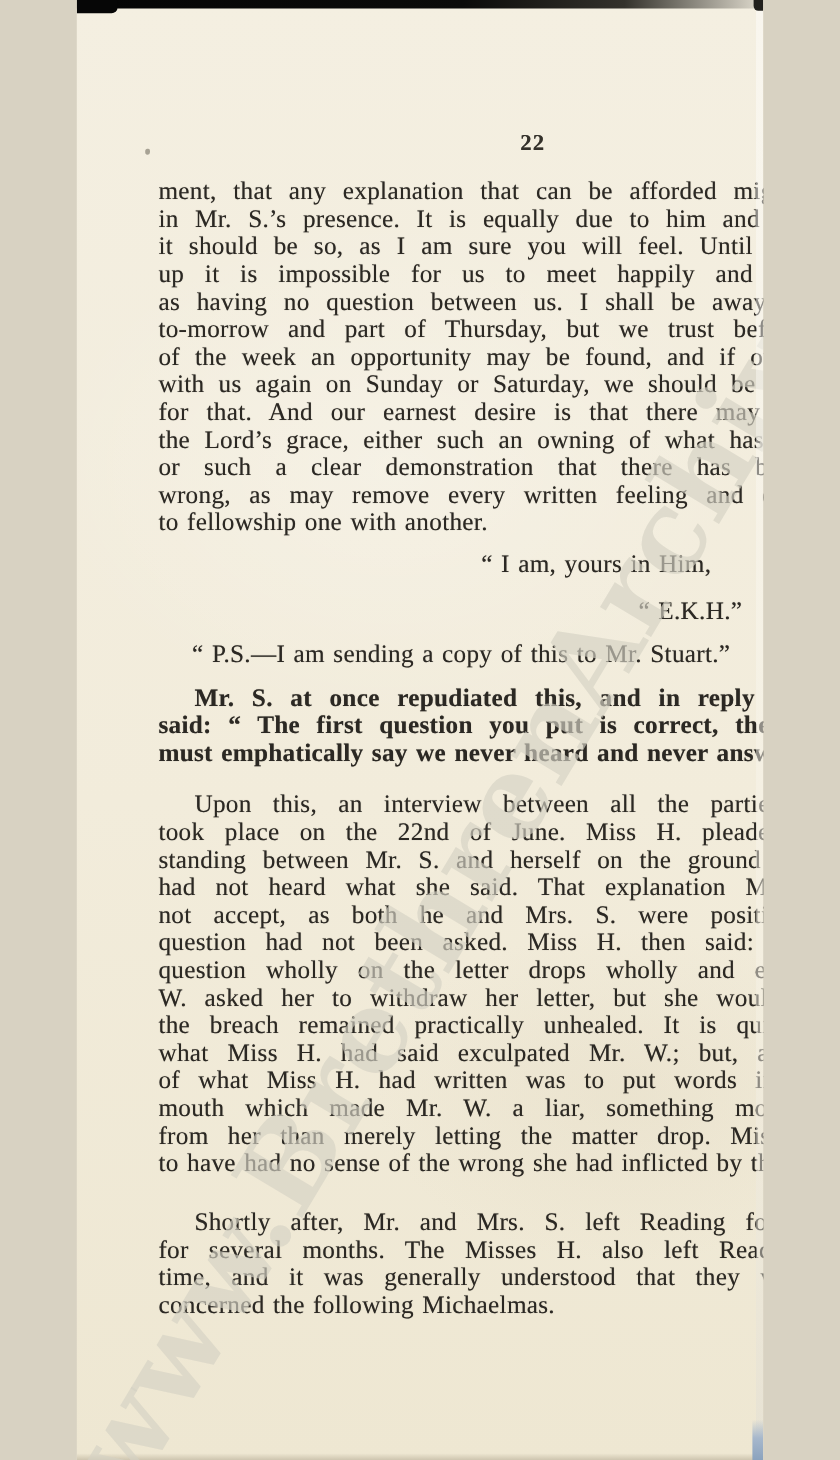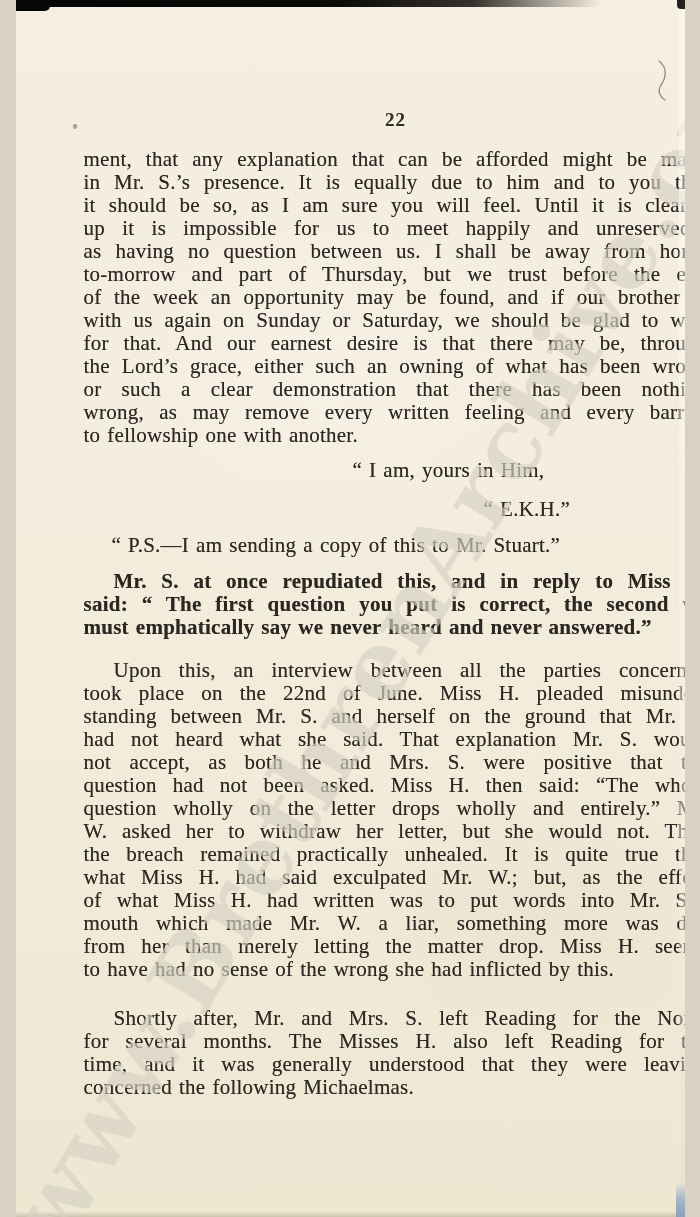--- a/index.html
+++ b/index.html
@@ -1,18 +1,18 @@
 <!DOCTYPE html>
 <html><head>
 <meta charset="utf-8">
 <style>
   html,body{margin:0;padding:0;background:#d8d2c2;}
   .page{
     position:relative;
-    width:669px;height:1217px;
+    width:572px;height:1217px;
     margin:0 auto;
     overflow:hidden;
     background:
       radial-gradient(ellipse 420px 300px at 46% 32%, rgba(255,255,255,0.22), rgba(255,255,255,0) 70%),
       radial-gradient(ellipse 300px 200px at 80% 75%, rgba(210,198,170,0.18), rgba(210,198,170,0) 70%),
       linear-gradient(180deg,#f4efe1 0%,#f2ecdb 55%,#eee7d2 100%);
     font-family:"Liberation Serif","DejaVu Serif",serif;
   }
   
   .top-bar{

